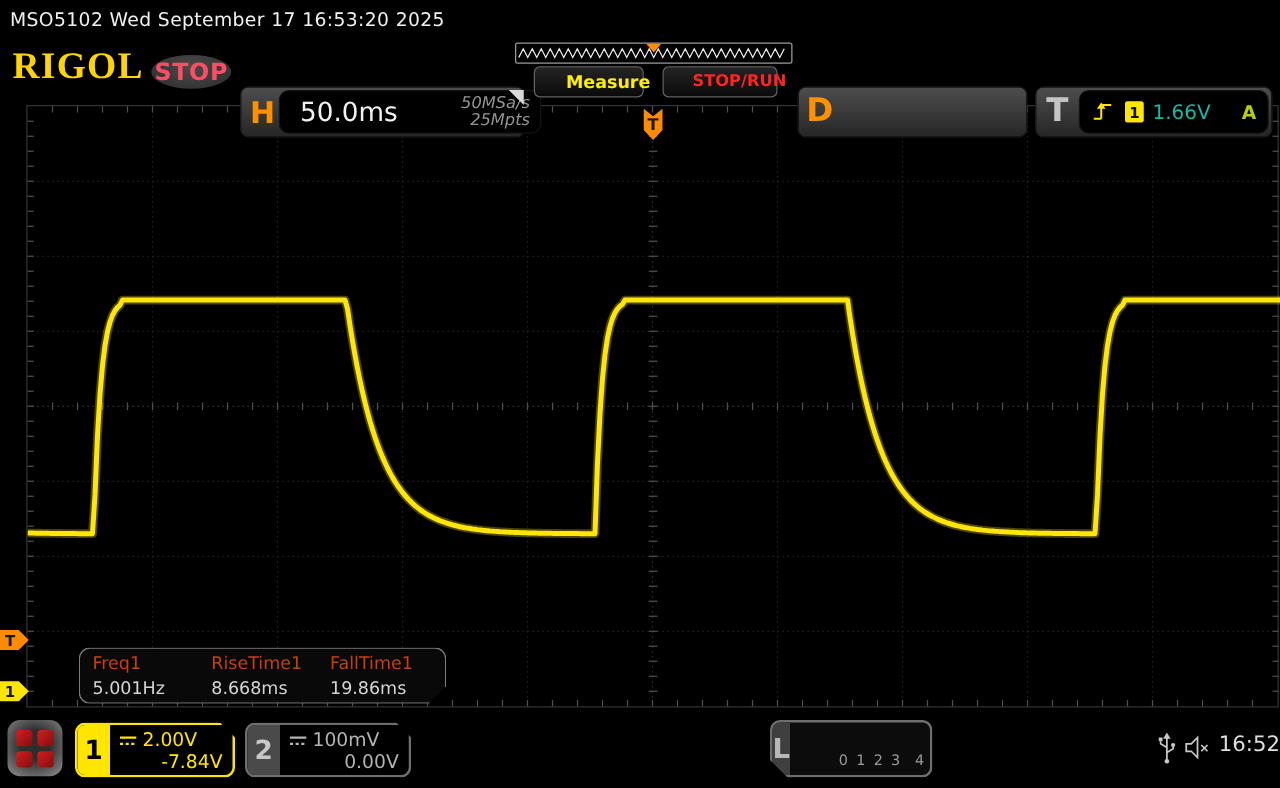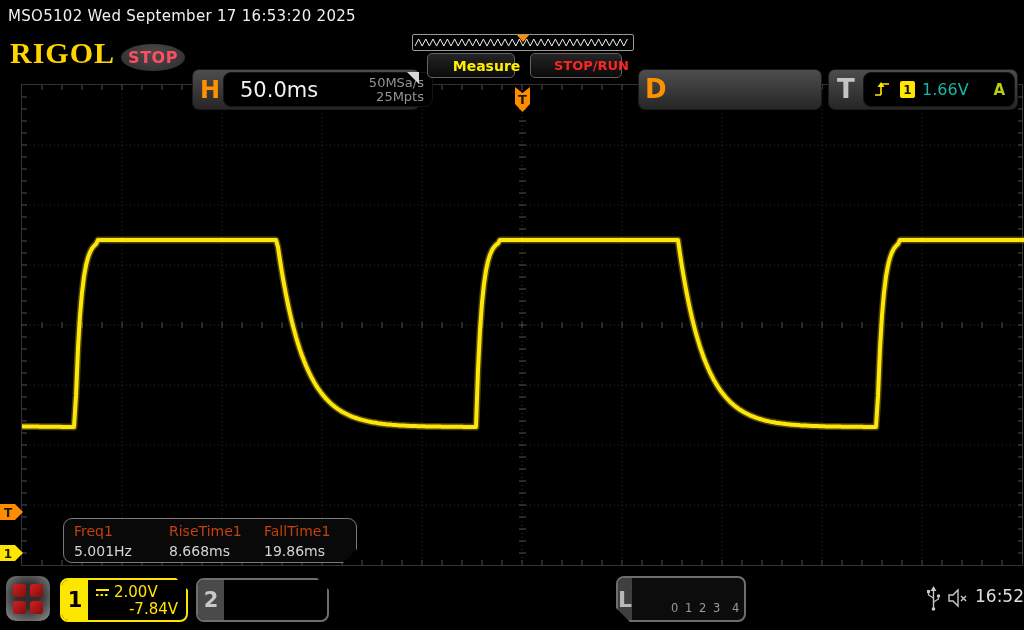--- a/index.html
+++ b/index.html
@@ -11,35 +11,35 @@
   #titlebar { position:absolute; left:0; top:0; width:1024px; height:33px; background:#000; }
   #title-text { position:absolute; left:8px; top:7px; font-size:15px; color:#f0f0f0; letter-spacing:0.3px; }
 
   
   #toolbar { position:absolute; left:0; top:33px; width:1024px; height:47px; background:#000; }
   #brand { position:absolute; left:10px; top:3px; font-family:"Liberation Serif","DejaVu Serif",serif;
            font-weight:bold; font-size:30px; color:#ffd400; letter-spacing:1px; }
   #stop-badge { position:absolute; left:121px; top:11px; width:64px; height:27px; border-radius:50%;
                 background:radial-gradient(ellipse at 50% 35%, #4a4a4a, #2c2c2c);
                 display:flex; align-items:center; justify-content:center;
-                color:#ff4d64; font-weight:bold; font-size:16px; letter-spacing:0.5px; }
+                color:#ff4d64; font-weight:bold; font-size:19px; letter-spacing:0.5px; }
 
   .tool-block { position:absolute; top:36px; height:41px;
                 background:linear-gradient(180deg,#4d4d4d,#262626);
                 border:1px solid #1a1a1a; border-radius:7px; }
   .tool-letter { position:absolute; font-weight:bold; }
   .tool-field { position:absolute; top:2px; height:35px; background:#000; border-radius:8px;
                 border:1px solid #141414; display:flex; align-items:center; }
 
   #h-block { left:192px; width:228px; }
   #h-letter { left:7px; top:6px; font-size:24px; color:#ff9000; }
   #h-field { left:30px; width:210px; }
   #h-value { font-size:21px; color:#f2f2f2; margin-left:16px; }
   #h-rates { margin-left:auto; margin-right:8px; text-align:right; font-size:13px;
-             color:#949494; line-height:1.05; }
+             color:#949494; line-height:1.05;font-style:italic; }
   #h-fold { position:absolute; left:214px; top:2px; width:0; height:0;
             border-top:12px solid #d8d8d8; border-left:12px solid transparent; }
 
   #zigzag-strip { position:absolute; left:412px; top:1px; width:222px; height:17px;
                   background:#000; border:1px solid #9a9a9a; border-radius:2px; }
   #zigzag-tri { position:absolute; left:50%; top:0; margin-left:-6px; width:0; height:0;
                 border-left:6px solid transparent; border-right:6px solid transparent;
                 border-top:7px solid #ff8c00; }
 
   .tool-btn { position:absolute; top:20px; height:25px; border:1px solid #636363; border-radius:5px;
@@ -491,20 +491,30 @@
           <line x1="1" y1="8" x2="14" y2="8" stroke="#ffe600" stroke-width="1.8" stroke-dasharray="2.5 2"></line>
         </svg>
         <span>2.00V</span>
       </span>
       <span class="ch-offset">-7.84V</span>
     </div>
   </div>
 
   <div id="ch2-badge" class="ch-badge">
     <div id="ch2-num" class="ch-num">2</div>
+    <div class="ch-info">
+      <span class="ch-scale">
+        <svg width="15" height="10">
+          <line x1="1" y1="3" x2="14" y2="3" stroke="#b4b4b4" stroke-width="1.8"></line>
+          <line x1="1" y1="8" x2="14" y2="8" stroke="#b4b4b4" stroke-width="1.8" stroke-dasharray="2.5 2"></line>
+        </svg>
+        <span>100mV</span>
+      </span>
+      <span class="ch-offset">0.00V</span>
+    </div>
   </div>
 
   <div id="logic-badge">
     <div id="logic-l">L</div>
     <div id="logic-nums">
       <span>0 1 2 3  4 5 6 7</span><br>
       
     </div>
   </div>
 

